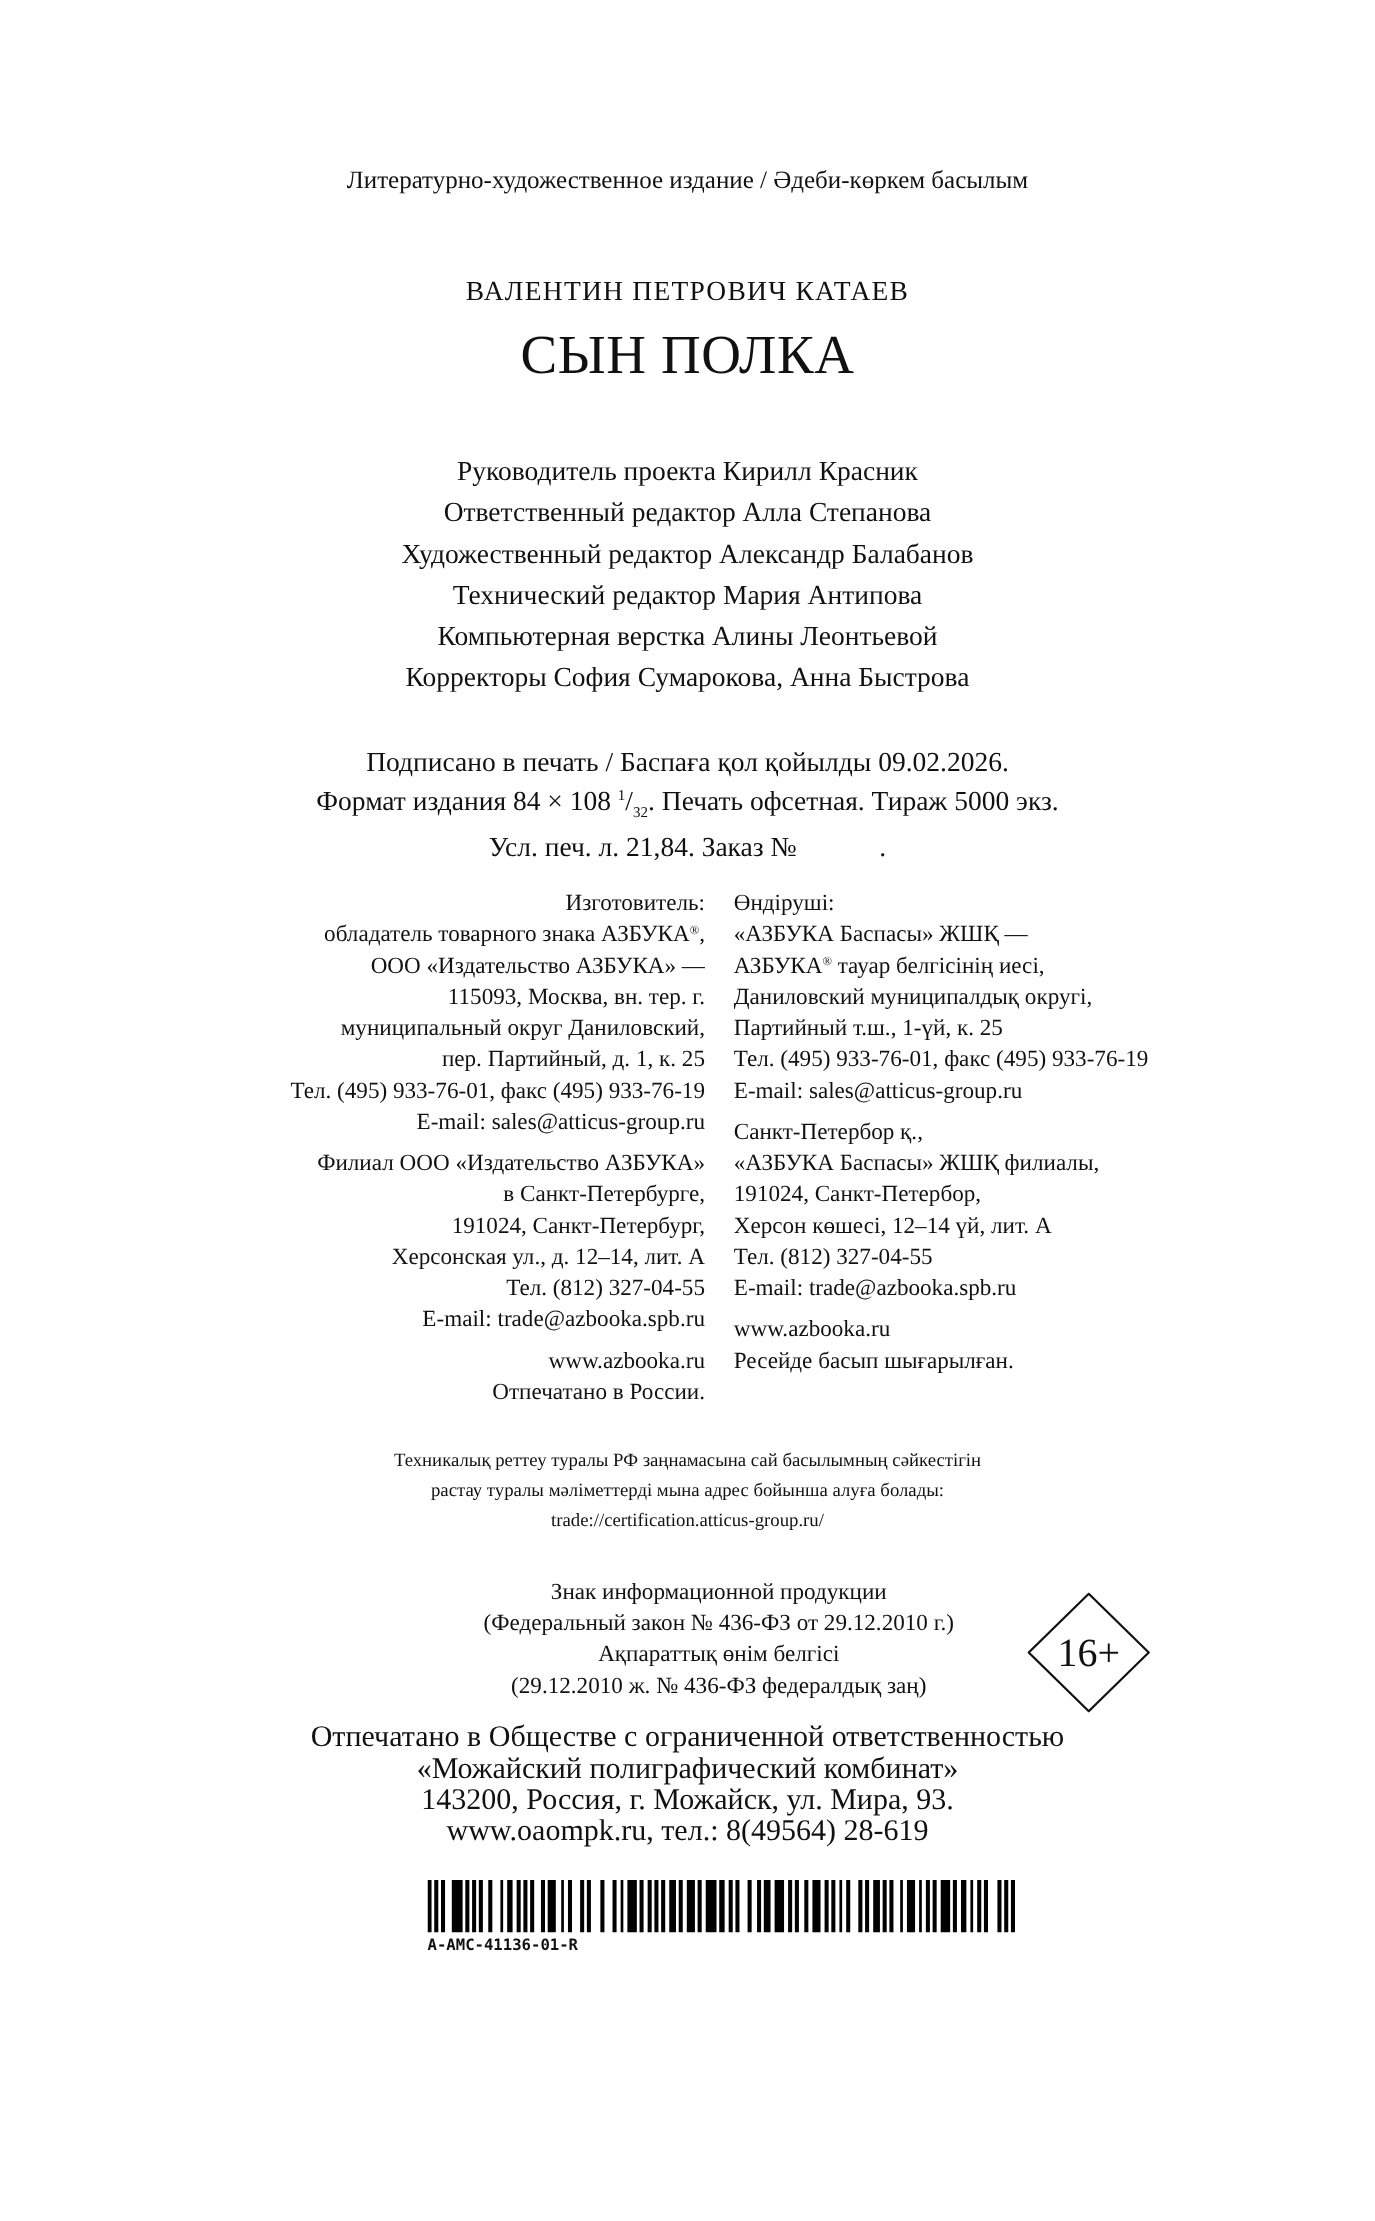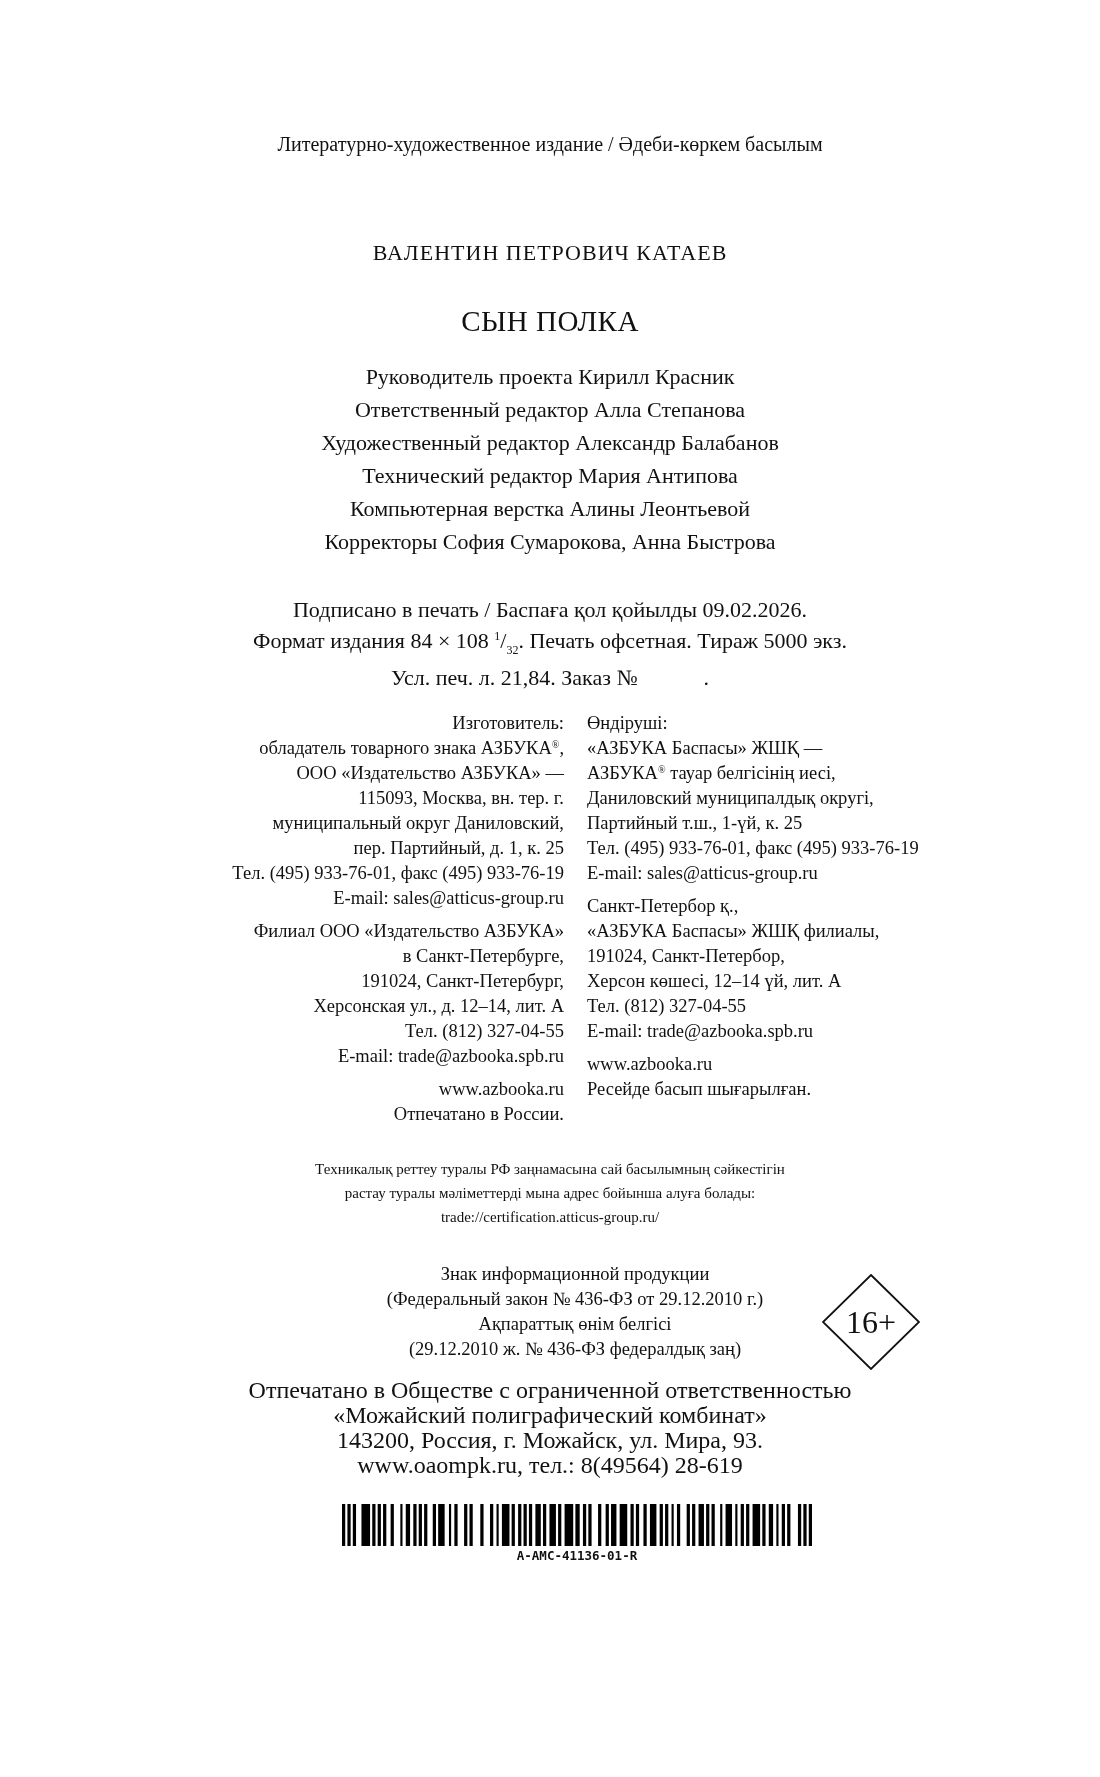--- a/index.html
+++ b/index.html
@@ -6,22 +6,22 @@
   body {
     width: 1100px; height: 1777px; position: relative; overflow: hidden;
     font-family: "Liberation Serif", "DejaVu Serif", serif;
     color: #111111;
   }
   .abs { position: absolute; }
   .center { left: 0; width: 1100px; text-align: center; }
   .line { display: block; white-space: nowrap; }
 
   #genre { top: 133px; font-size: 20px; }
-  #author { top: 220px; font-size: 22px; letter-spacing: 1px; margin-top: 20px; }
-  #title { top: 258px; font-size: 29px; letter-spacing: 0.5px; margin-top: 47px; }
+  #author { top: 220px; font-size: 22px; letter-spacing: 1px; }
+  #title { top: 258px; font-size: 44px; letter-spacing: 0.5px; }
 
   #credits { top: 360px; font-size: 22px; line-height: 33px; }
   #print-info { top: 596px; font-size: 22px; line-height: 27px; }
   #print-info sup, #print-info sub { font-size: 12px; }
 
   .col { font-size: 18.5px; line-height: 25px; }
   .col-left { left: 120px; width: 444px; text-align: right; }
   .col-right { left: 587px; width: 420px; text-align: left; }
   .col sup { font-size: 10px; vertical-align: 6px; line-height: 0; }
   .gap { height: 8px; }
@@ -31,21 +31,21 @@
   #age-badge { top: 1274px; left: 822px; width: 98px; height: 96px; }
   #age-badge svg { position: absolute; left: 0; top: 0; }
   #age-badge span {
     position: absolute; left: 0; top: 28px; width: 98px; text-align: center;
     font-size: 32px; line-height: 40px;
   }
   #printer { top: 1378px; font-size: 24px; line-height: 25px; }
 
   #barcode { top: 1504px; left: 342px; width: 470px; height: 42px; }
   #barcode-code {
-    top: 1548px; left: 342px; width: 470px; text-align: center;
+    top: 1548px; left: 342px; width: 470px; 
     font-family: "DejaVu Sans Mono", "Liberation Mono", monospace;
     font-weight: bold; font-size: 12.5px; letter-spacing: 0px;
   }
 </style>
 </head>
 <body>
 
 <div id="genre" class="abs center">Литературно-художественное издание / Әдеби-көркем басылым</div>
 <div id="author" class="abs center">ВАЛЕНТИН ПЕТРОВИЧ КАТАЕВ</div>
 <div id="title" class="abs center">СЫН ПОЛКА</div>

